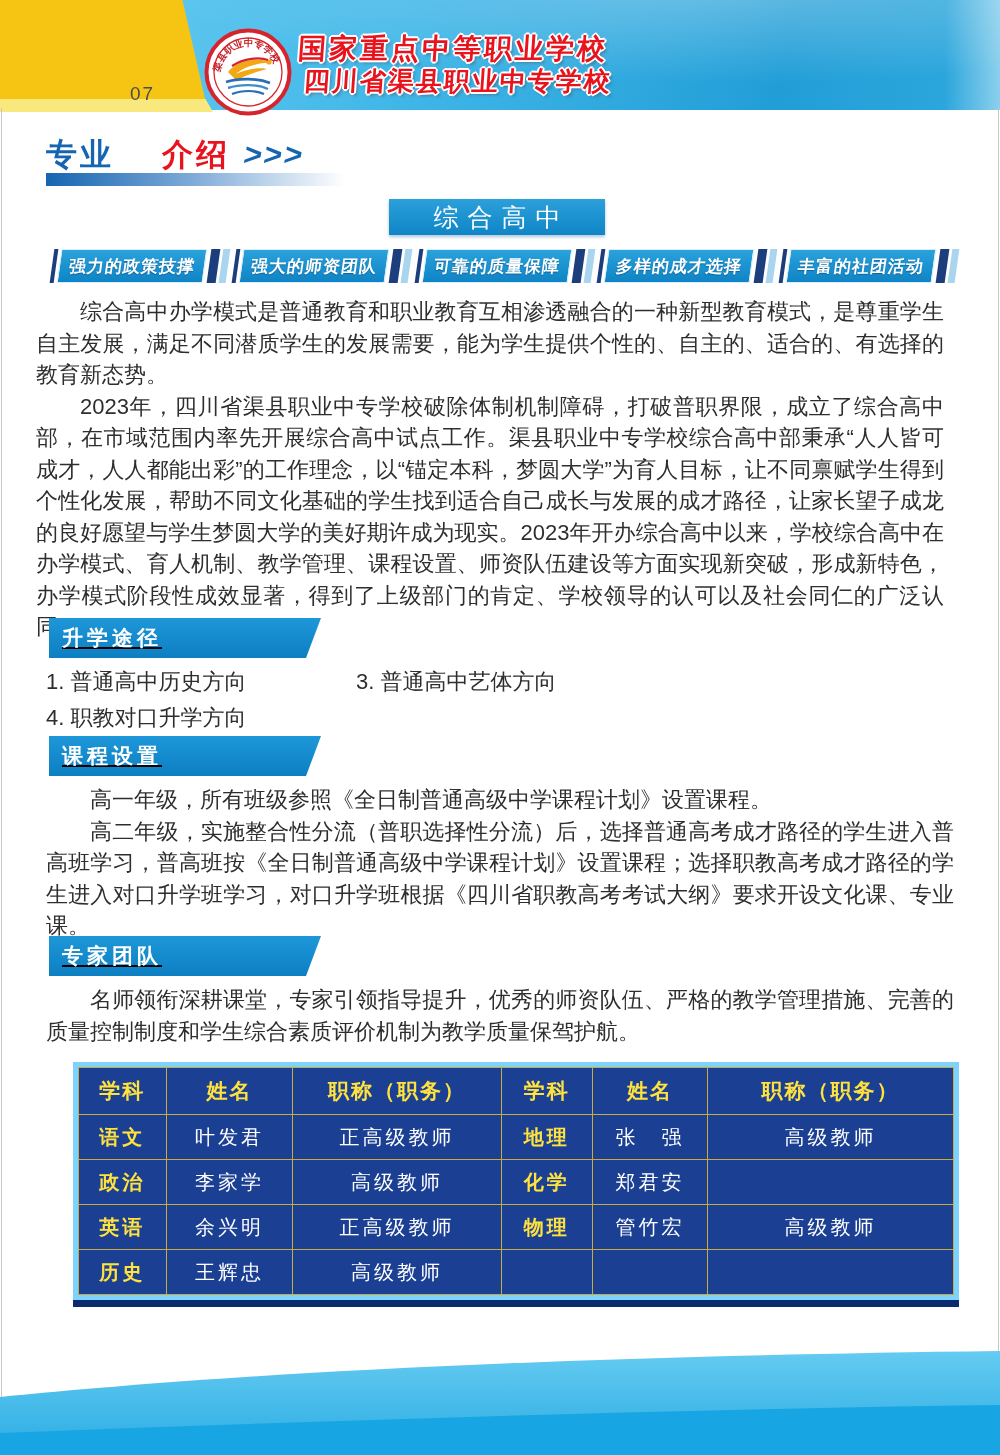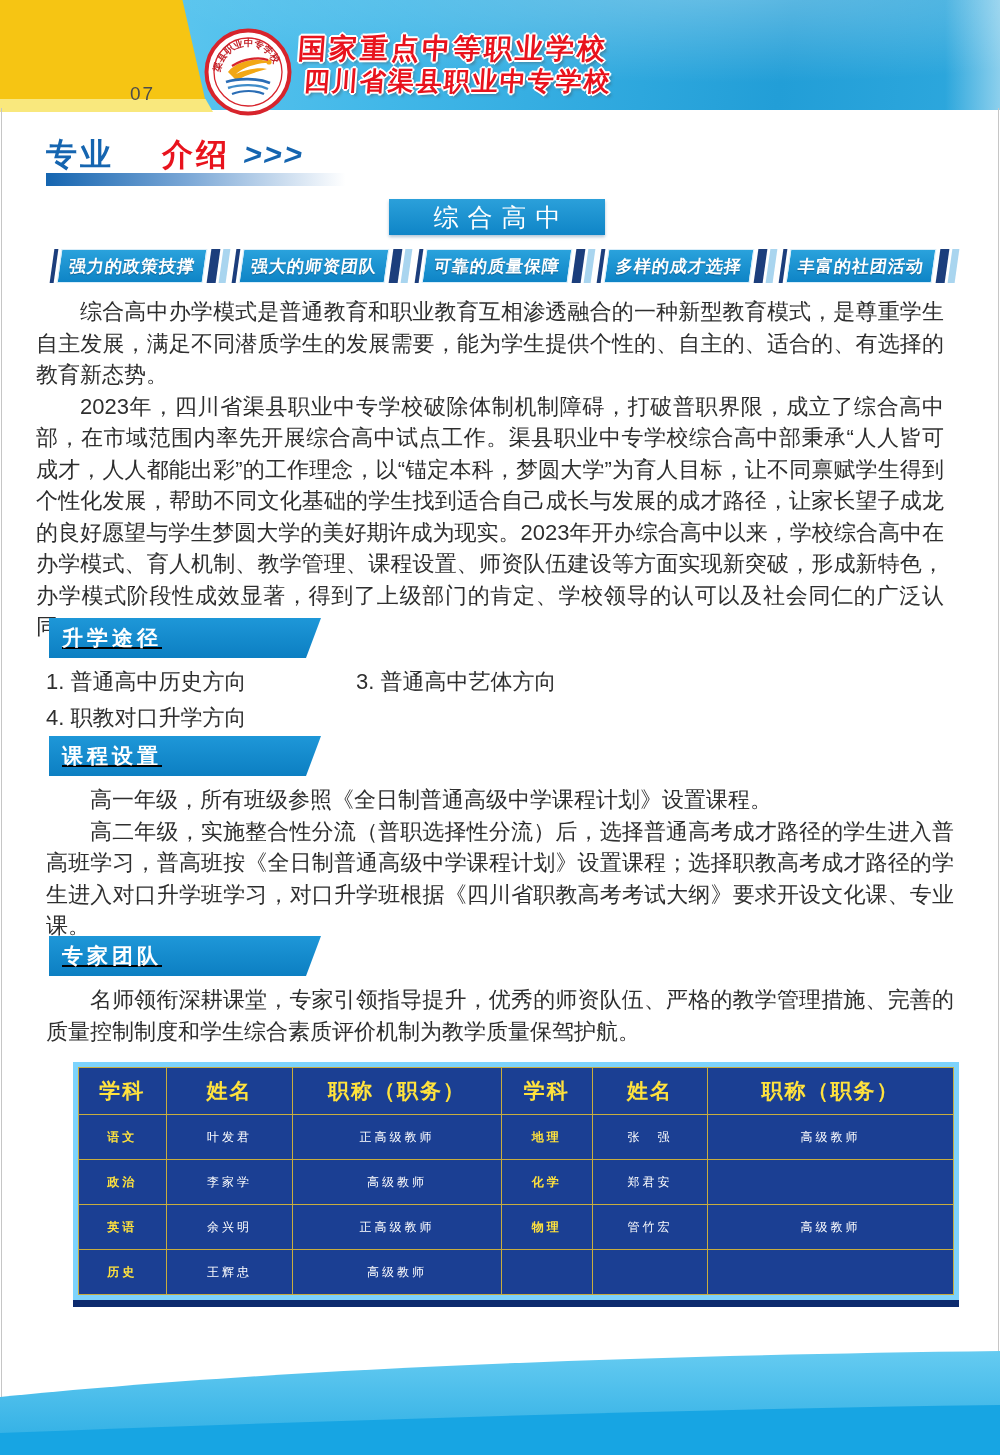--- a/index.html
+++ b/index.html
@@ -67,21 +67,21 @@
   #sh-admission{top:618px;} #sh-curriculum{top:736px;} #sh-experts{top:936px;}
 
   .admission-list{position:absolute;left:46px;top:666px;width:720px;display:grid;
     grid-template-columns:310px auto;row-gap:4px;font-size:22px;color:#2e2e2e;line-height:32px;}
 
   
   .table-wrap{position:absolute;left:57px;top:1062px;width:886px;background:#7dd3fc;
     padding:5px;border-bottom:7px solid #0c2a6e;box-sizing:border-box;margin-left:16px;}
   .table-wrap table{width:100%;border-collapse:collapse;table-layout:fixed;}
   .table-wrap td{border:1.6px solid #c8ad3e;background:#1b3f93;height:42px;text-align:center;
-    color:#fff;font-size:12px;letter-spacing:3px;overflow:hidden;}
+    color:#fff;font-size:20px;letter-spacing:3px;overflow:hidden;}
   .table-wrap thead td{color:#ffe23d;font-weight:800;font-size:21px;height:44px;letter-spacing:2px;}
   .table-wrap td.subject{color:#ffe23d;font-weight:800;}
 
   
   .edge{position:absolute;top:108px;width:1px;height:1347px;background:#c6c6c6;z-index:0;}
   .edge.l{left:1px;} .edge.r{right:1px;}
   .wave{position:absolute;left:0;bottom:0;width:1000px;height:110px;z-index:2;}
 </style>
 </head>
 <body>

